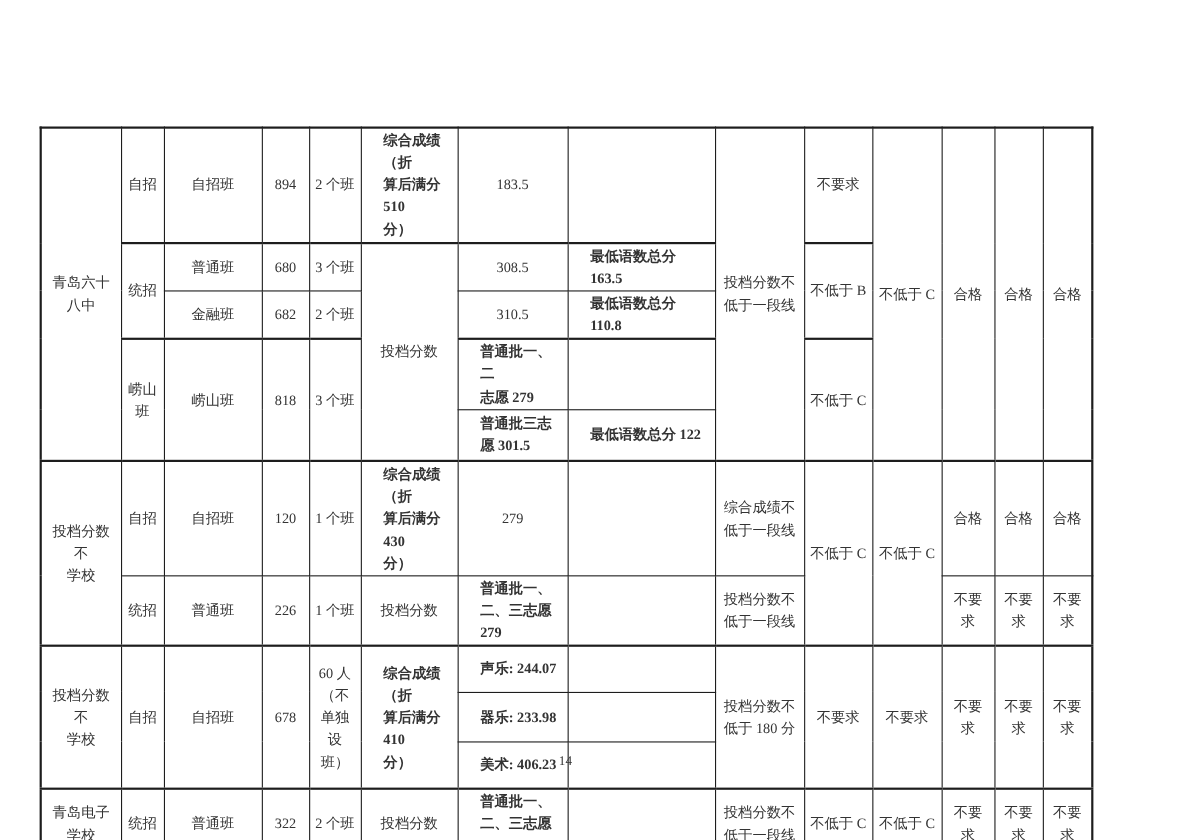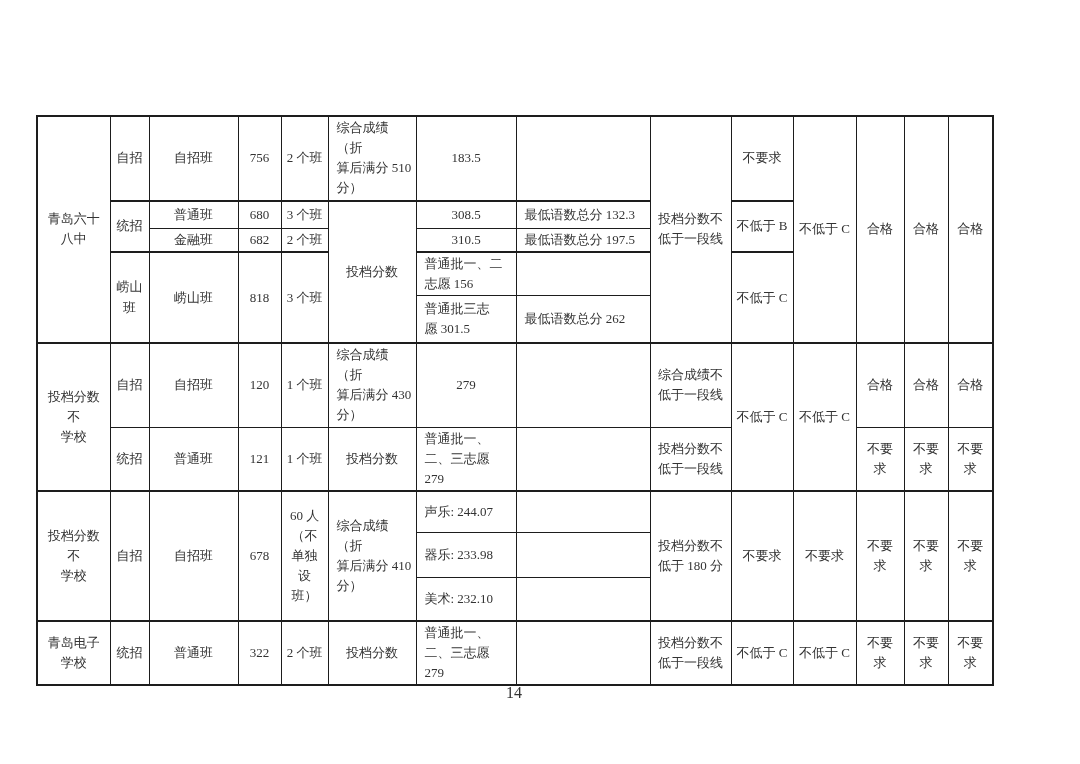--- a/index.html
+++ b/index.html
@@ -5,23 +5,23 @@
   * { margin:0; padding:0; box-sizing:border-box; }
   html, body { width:1080px; height:764px; background:#ffffff;
     font-family:"Liberation Serif","DejaVu Serif",serif; }
   .page { position:relative; width:1080px; height:764px; background:#ffffff; overflow:hidden; }
   table.score-table { position:absolute; left:36px; top:115px; width:956px;
     border-collapse:collapse; table-layout:fixed; border:2px solid #1d1d1d; }
   td { border:1px solid #1d1d1d; text-align:center; vertical-align:middle;
     font-size:13px; color:#333333; line-height:1.55; white-space:pre-line;
     padding:1px 4px; overflow:hidden; }
   tr.sec td { border-top-width:2px; }
-  td.al { text-align:left; padding-left:8px; }
+  td.al { text-align:left; padding-left:20px;font-weight:bold; }
   .page-num { position:absolute; left:36px; top:684px; width:956px;
-    text-align:center; font-size:16px; color:#333333; }
+    text-align:center; font-size:12px; color:#333333; }
 </style>
 </head>
 <body>
 
 <div class="page">
 
   <table class="score-table">
     <colgroup>
       <col style="width:73px">
         <col style="width:39px">
@@ -38,21 +38,21 @@
       <col style="width:44px">
         <col style="width:45px">
     </colgroup>
 
     <tbody>
         <tr style="height:65px">
       <td rowspan="5">青岛六十
 八中</td>
       <td>自招</td>
       <td>自招班</td>
-      <td>756</td>
+      <td>894</td>
       <td>2 个班</td>
       <td class="al">综合成绩（折
 算后满分 510
 分）</td>
       <td>183.5</td>
       <td></td>
       <td rowspan="5">投档分数不
 低于一段线</td>
       <td>不要求</td>
       <td rowspan="5">不低于 C</td>
@@ -60,45 +60,45 @@
       <td rowspan="5">合格</td>
       <td rowspan="5">合格</td>
     </tr>
     <tr class="sec" style="height:28px">
       <td rowspan="2">统招</td>
       <td>普通班</td>
       <td>680</td>
       <td>3 个班</td>
       <td rowspan="4">投档分数</td>
       <td>308.5</td>
-      <td class="al">最低语数总分 132.3</td>
+      <td class="al">最低语数总分 163.5</td>
       <td rowspan="2">不低于 B</td>
     </tr>
     <tr style="height:22px">
       <td>金融班</td>
       <td>682</td>
       <td>2 个班</td>
       <td>310.5</td>
-      <td class="al">最低语数总分 197.5</td>
+      <td class="al">最低语数总分 110.8</td>
     </tr>
     <tr class="sec" style="height:40px">
       <td rowspan="2">崂山
 班</td>
       <td rowspan="2">崂山班</td>
       <td rowspan="2">818</td>
       <td rowspan="2">3 个班</td>
       <td class="al">普通批一、二
-志愿 156</td>
+志愿 279</td>
       <td></td>
       <td rowspan="2">不低于 C</td>
     </tr>
     <tr style="height:47px">
       <td class="al">普通批三志
 愿 301.5</td>
-      <td class="al">最低语数总分 262</td>
+      <td class="al">最低语数总分 122</td>
     </tr>
 
     <tr class="sec" style="height:59px">
       <td rowspan="2">投档分数不
 学校</td>
       <td>自招</td>
       <td>自招班</td>
       <td>120</td>
       <td>1 个班</td>
       <td class="al">综合成绩（折
@@ -110,21 +110,21 @@
 低于一段线</td>
       <td rowspan="2">不低于 C</td>
       <td rowspan="2">不低于 C</td>
       <td>合格</td>
       <td>合格</td>
       <td>合格</td>
     </tr>
     <tr style="height:63px">
       <td>统招</td>
       <td>普通班</td>
-      <td>121</td>
+      <td>226</td>
       <td>1 个班</td>
       <td>投档分数</td>
       <td class="al">普通批一、
 二、三志愿
 279</td>
       <td></td>
       <td>投档分数不
 低于一段线</td>
       <td>不要
 求</td>
@@ -158,21 +158,21 @@
       <td rowspan="3">不要
 求</td>
       <td rowspan="3">不要
 求</td>
     </tr>
     <tr style="height:45px">
       <td class="al">器乐: 233.98</td>
       <td></td>
     </tr>
     <tr style="height:43px">
-      <td class="al">美术: 232.10</td>
+      <td class="al">美术: 406.23</td>
       <td></td>
     </tr>
 
     <tr class="sec" style="height:62px">
       <td>青岛电子
 学校</td>
       <td>统招</td>
       <td>普通班</td>
       <td>322</td>
       <td>2 个班</td>

